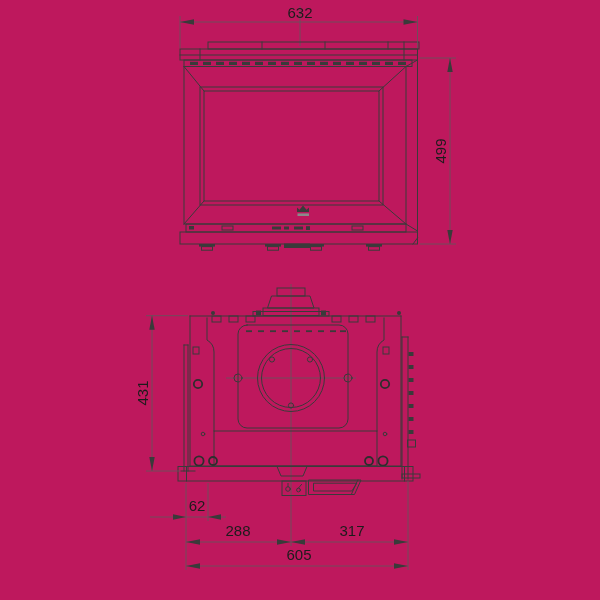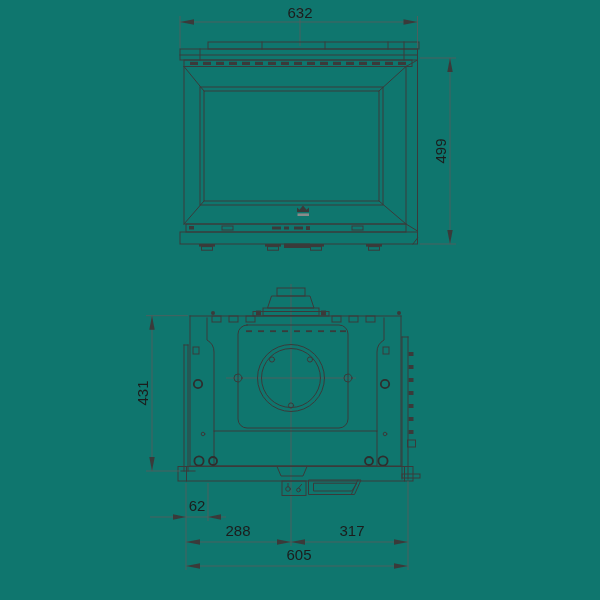--- a/index.html
+++ b/index.html
@@ -1,16 +1,16 @@
 <!DOCTYPE html>
 <html><head>
 <meta charset="utf-8">
 <style>
   html,body { margin:0; padding:0; background:#ffffff; }
-  .canvas { position:relative; width:600px; height:600px; background:#0f766e; overflow:hidden; }
+  .canvas { position:relative; width:600px; height:600px; background:#be185d; overflow:hidden; }
   svg { display:block; }
   .ln   { stroke:#3a3a3a; stroke-width:1; fill:none; stroke-linecap:square; }
   .thin { stroke:#5a5a5a; stroke-width:0.8; fill:none; }
   .bold { stroke:#2e2e2e; stroke-width:1.8; fill:none; }
   .fl   { fill:#3a3a3a; stroke:none; }
   .fl2  { fill:#8a8a8a; stroke:none; }
   .txt  { font-family:"Liberation Sans","DejaVu Sans",sans-serif; font-size:15px; fill:#1c1c1c; }
 </style>
 </head>
 <body>

